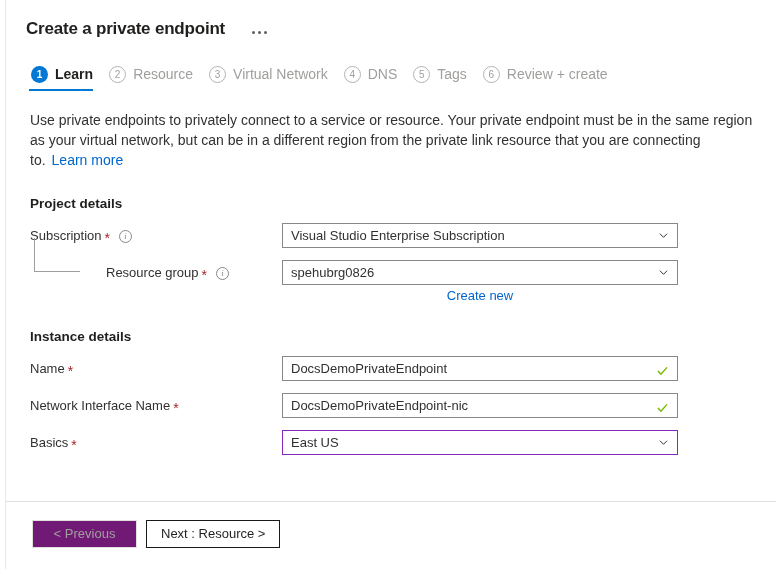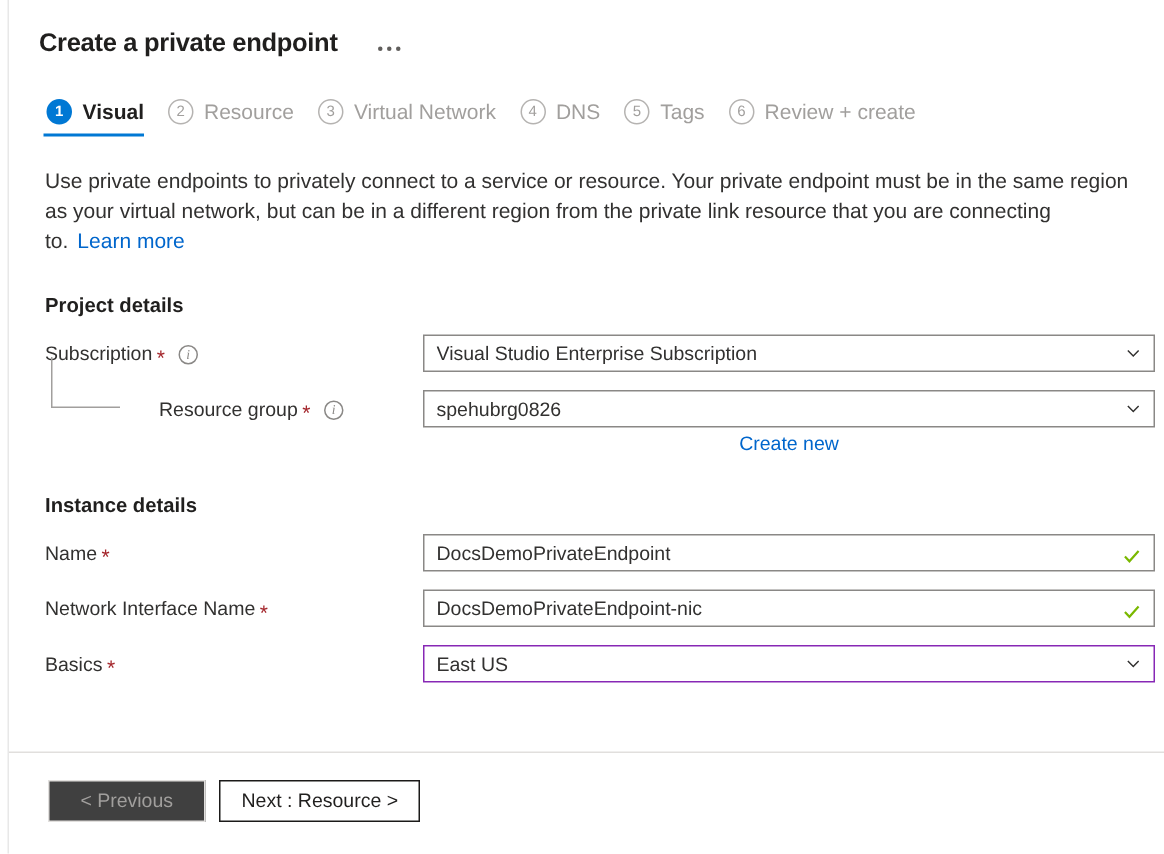--- a/index.html
+++ b/index.html
@@ -205,21 +205,21 @@
     top: -22px;
     width: 46px;
     height: 34px;
     border-left: 1px solid #a19f9d;
     border-bottom: 1px solid #a19f9d;
     pointer-events: none;
   }
 
   .field-wrap {
     flex: 0 0 auto;
-    width: 488px;
+    width: 396px;
   }
   .field {
     position: relative;
     height: 25px;
     border: 1px solid #8a8886;
     background: #ffffff;
     display: flex;
     align-items: center;
     padding: 0 30px 0 8px;
     font-size: 13px;
@@ -277,21 +277,21 @@
     font-size: 13px;
     font-family: "Liberation Sans", sans-serif;
     background: #ffffff;
     border: 1px solid #1b1a19;
     color: #201f1e;
     cursor: pointer;
     line-height: 26px;
     text-align: center;
   }
   .btn.disabled {
-    background: #404040;
+    background: #701a75;
     border: 1px solid #e1dfdd;
     color: #a19f9d;
     cursor: default;
   }
 </style>
 </head>
 <body>
 
 <div class="blade">
 
@@ -300,21 +300,21 @@
     <div class="ellipsis-btn">
       <i></i>
       <i></i>
       <i></i>
     </div>
   </div>
 
   <div class="tabs">
     <div class="tab active">
       <span class="num">1</span>
-      <span class="label">Visual</span>
+      <span class="label">Learn</span>
       <span class="tab-underline"></span>
     </div>
     <div class="tab disabled">
       <span class="num">2</span>
       <span class="label">Resource</span>
     </div>
     <div class="tab disabled">
       <span class="num">3</span>
       <span class="label">Virtual Network</span>
     </div>

